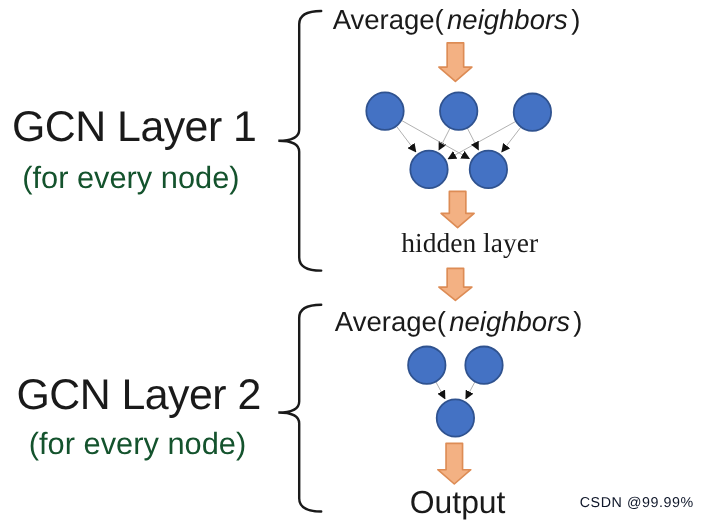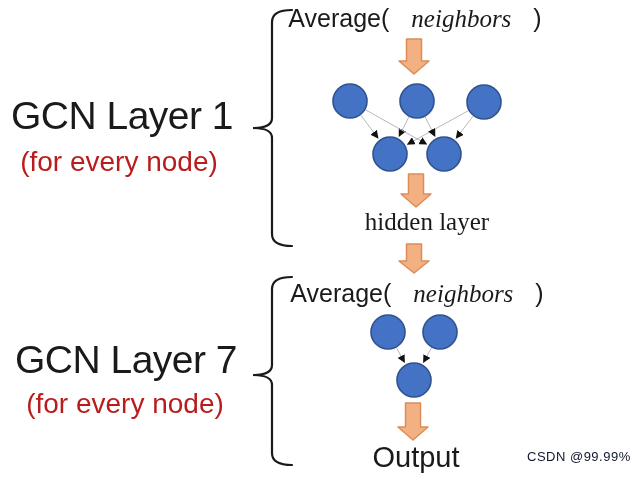--- a/index.html
+++ b/index.html
@@ -7,23 +7,23 @@
     width: 640px; height: 478px;
     background: #ffffff;
     position: relative;
     overflow: hidden;
     font-family: "Liberation Sans", sans-serif;
     color: #1a1a1a;
   }
   .txt { position: absolute; white-space: nowrap; line-height: 1.1; }
   .center { transform: translateX(-50%); }
   .op { font-size: 25px; }
-  .op .arg { font-style: italic; margin: 0 22px; font-family: Liberation Serif, serif; }
+  .op .arg { font-style: italic; margin: 0 3px; }
   .layer-label { font-size: 39px; letter-spacing: -0.5px; }
-  .layer-sublabel { font-size: 28px; color: #b91c1c; }
+  .layer-sublabel { font-size: 28px; color: #14532d; }
   .result-label { font-size: 25px; }
   .output-label { font-size: 29px; text-align: right; }
   .watermark { font-size: 13px; color: #0f172a; letter-spacing: 0.5px; }
   svg.overlay { position: absolute; left: 0; top: 0; }
 </style>
 </head>
 <body>
 
 <svg class="overlay" width="640" height="478" viewBox="0 0 640 478">
   <defs>
@@ -74,19 +74,19 @@
 <div class="txt layer-label center" style="left:122px; top:95px;">GCN Layer 1</div>
 
 <div class="txt layer-sublabel center" style="left:119px; top:147px;">(for every node)</div>
 
 <div class="txt result-label center" style="left:427px; top:208px;font-family:Liberation Serif, serif;">hidden layer</div>
 
 <div class="txt op center" style="left:417px; top:280px;">
   <span>Average(</span><span class="arg">neighbors</span><span>)</span>
 </div>
 
-<div class="txt layer-label center" style="left:126px; top:339px;">GCN Layer 7</div>
+<div class="txt layer-label center" style="left:126px; top:339px;">GCN Layer 2</div>
 
 <div class="txt layer-sublabel center" style="left:125px; top:389px;">(for every node)</div>
 
 <div class="txt output-label center" style="left:416px; top:442px;">Output</div>
 
 <div class="txt watermark" style="left:527px; top:450px;">CSDN @99.99%</div>
 
 </body></html>

